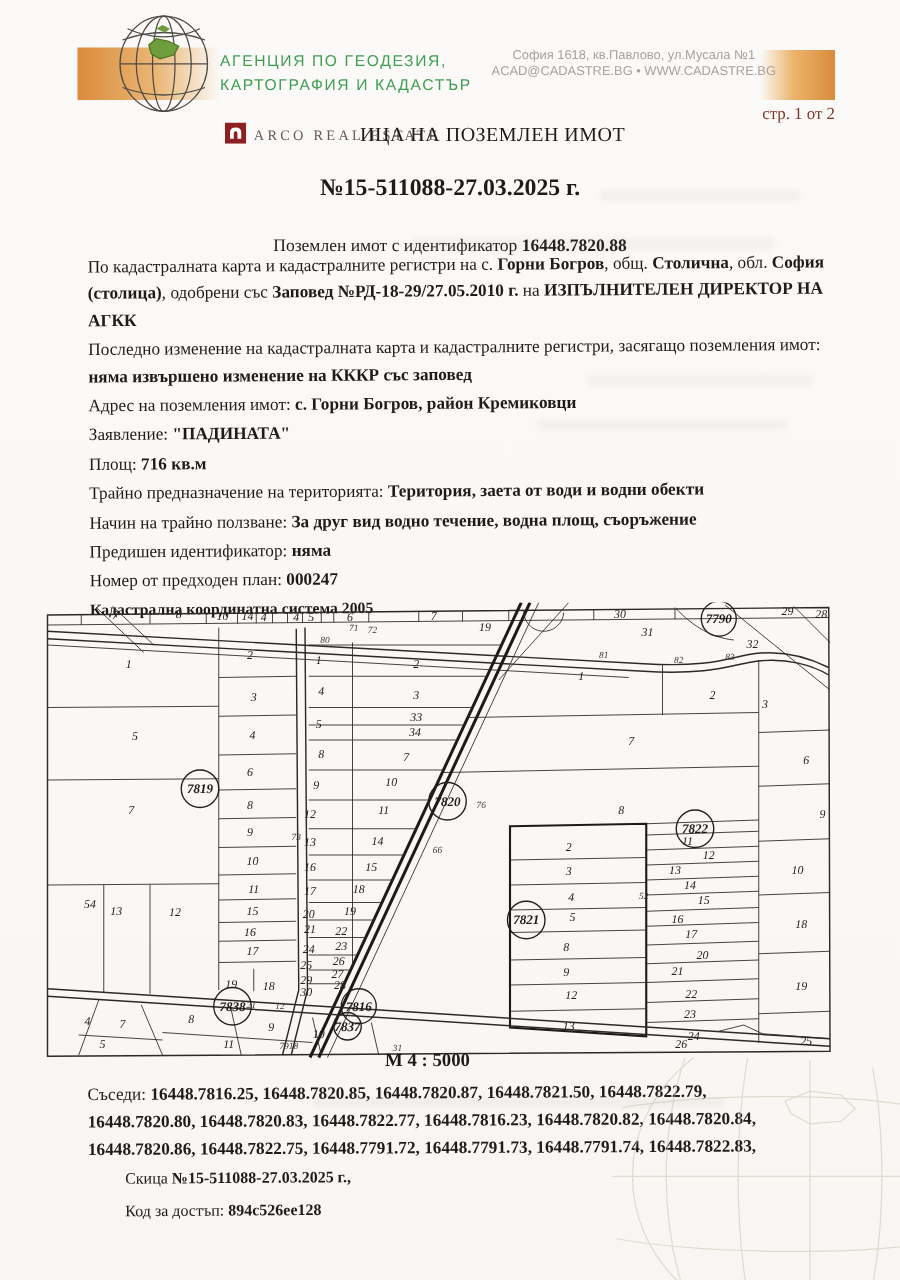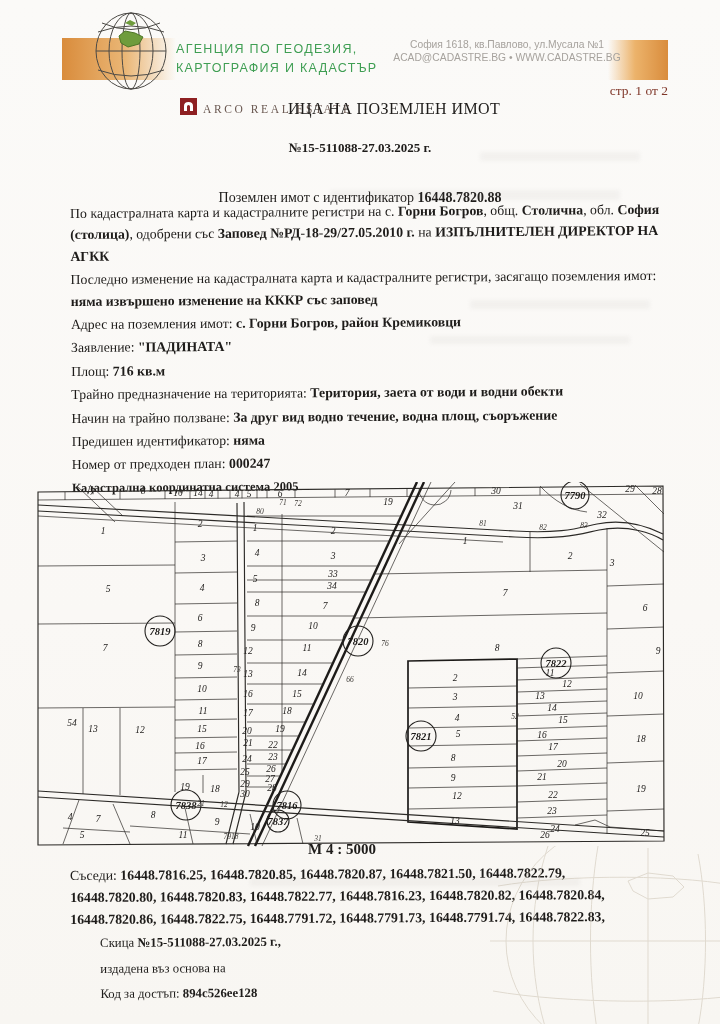--- a/index.html
+++ b/index.html
@@ -16,21 +16,21 @@
   .globe{left:92px;top:10px;}
   .agency{left:176px;top:40px;color:#3f9e53;font-family:"Liberation Sans",sans-serif;
     font-weight:normal;font-size:12.5px;letter-spacing:1.3px;line-height:19px;white-space:pre-line;}
   .contact{left:392px;top:38px;width:230px;text-align:center;color:#a6a29d;
     font-family:"Liberation Sans",sans-serif;font-size:10.3px;line-height:13px;}
   .pagenum{left:556px;top:83px;width:112px;text-align:right;color:#7f3628;font-size:13.5px;}
   
   .arco{left:164px;top:98px;display:flex;align-items:center;gap:6px;padding-left:16px;}
   .arco-text{font-size:11.5px;letter-spacing:2.6px;color:#6a5851;white-space:nowrap;}
   .title{left:288px;top:100px;font-weight:normal;font-size:16px;letter-spacing:.4px;}
-  .sketchnum{left:0;right:0;top:140px;text-align:center;font-weight:bold;font-size:13px;}
+  .sketchnum{left:0;right:0;top:140px;text-align:center;font-weight:bold;font-size:19px;}
   .pid{left:0;right:0;top:190px;text-align:center;font-size:14px;}
   
   .fields{left:70px;top:203px;width:596px;font-size:13.8px;line-height:21.4px;
     transform:rotate(-0.4deg);transform-origin:0 0;}
   .fields p{margin:0 0 2px 0;}
   .maptitle{margin-top:2px;font-weight:bold;font-size:12.6px;}
   
   .map{left:35px;top:482px;width:632px;height:366px;}
   .map svg{display:block;}
   .ln{fill:none;stroke:#2c2a27;stroke-width:.7;}
@@ -286,21 +286,20 @@
       <circle cx="151" cy="323" r="15" class="co"></circle>
       <text x="151" y="326.5" text-anchor="middle" class="circ">7838</text>
     </svg>
 </div>
 <div class="abs scale">М 4 : 5000</div>
 
 <div class="abs neighbors"><span>Съседи: </span><span class="b">16448.7816.25, 16448.7820.85, 16448.7820.87, 16448.7821.50, 16448.7822.79, 16448.7820.80, 16448.7820.83, 16448.7822.77, 16448.7816.23, 16448.7820.82, 16448.7820.84, 16448.7820.86, 16448.7822.75, 16448.7791.72, 16448.7791.73, 16448.7791.74, 16448.7822.83,</span></div>
 
 <div class="abs footer">
   <div><span>Скица </span><span class="b">№15-511088-27.03.2025 г.,</span></div>
-  <div><span>издадена въз основа на</span></div>
   <div><span>Код за достъп: </span><span class="b">894c526ee128</span></div>
 </div>
 
 <div class="abs globe-wm">
   <svg width="260" height="190" viewBox="0 0 260 190">
     <g fill="none" stroke="#ccc3b3" stroke-width="1">
       <ellipse cx="150" cy="95" rx="132" ry="122"></ellipse>
       <path d="M60,0 C40,60 40,130 60,190"></path>
       <path d="M110,0 C100,60 100,130 110,190"></path>
       <path d="M160,2 C160,60 160,130 160,188"></path>

